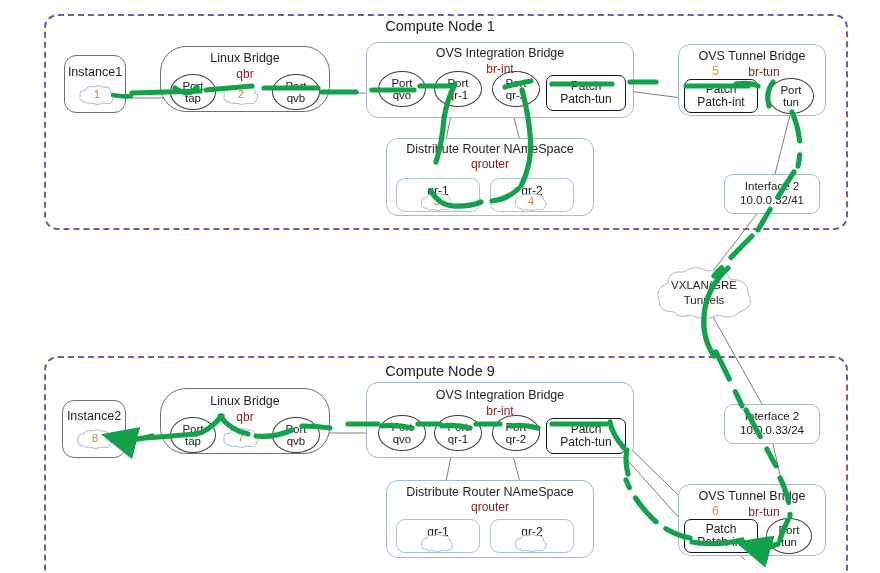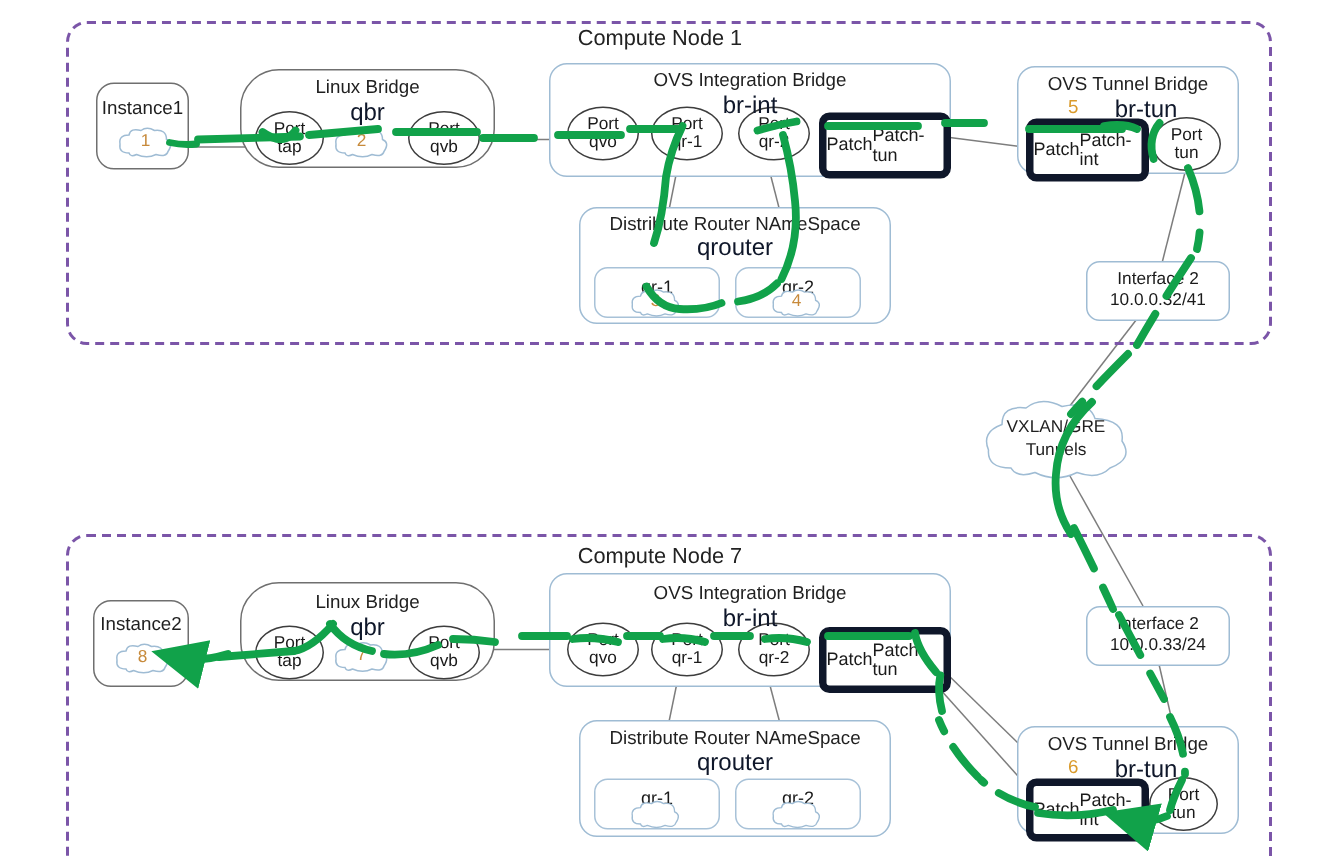--- a/index.html
+++ b/index.html
@@ -12,29 +12,29 @@
   .node{position:absolute;box-sizing:border-box;z-index:3;}
 
   .dashbox{border:2.5px dashed #7B55A8;border-radius:14px;background:transparent;}
   .nodetitle{position:absolute;z-index:4;font-size:14.5px;color:#222;white-space:nowrap;}
 
   .rbox{border:1px solid #6f6f6f;border-radius:12px;background:#fff;}
   .bbox{border:1px solid #9fbcd4;border-radius:12px;background:#fff;}
 
   .boxtitle{position:absolute;width:100%;text-align:center;font-size:12.5px;color:#1f1f1f;
             white-space:nowrap;z-index:4;}
-  .boxsub{position:absolute;width:100%;text-align:center;font-size:16px;color:#0f172a;
+  .boxsub{position:absolute;width:100%;text-align:center;font-size:12px;color:#7f1d1d;
           white-space:nowrap;z-index:4;}
 
   .port{position:absolute;border:1px solid #3d3d3d;border-radius:50%/50%;background:#fff;
         display:flex;flex-direction:column;align-items:center;justify-content:center;
         font-size:11.5px;line-height:1.05;z-index:3;}
   .port span{display:block;}
-  .patch{position:absolute;border:5px solid #0f172a;border-radius:7px;background:#fff;
-         display:flex;flex-direction:row;align-items:center;justify-content:center;
+  .patch{position:absolute;border:1px solid #0f172a;border-radius:7px;background:#fff;
+         display:flex;flex-direction:column;align-items:center;justify-content:center;
          font-size:12px;line-height:1.12;z-index:3;}
   .iface{position:absolute;border:1px solid #9fbcd4;border-radius:9px;background:#fff;
          display:flex;flex-direction:column;align-items:center;justify-content:center;
          font-size:11.5px;line-height:1.2;z-index:3;}
   .qrbox{position:absolute;border:1px solid #a8c2d8;border-radius:9px;background:#fff;z-index:3;}
   .qrlabel{position:absolute;width:100%;text-align:center;font-size:12px;top:5px;z-index:4;}
 
   .cloudwrap{position:absolute;z-index:3;}
   .cloudwrap svg{display:block;overflow:visible;}
   .cloudnum{position:absolute;width:100%;text-align:center;font-size:11.5px;color:#C78A3B;z-index:4;}
@@ -100,21 +100,21 @@
 
       <line x1="629" y1="447" x2="745" y2="560"></line>
     </g>
   </svg>
 
   <div class="node dashbox" style="left:44px;top:14px;width:804px;height:216px;"></div>
   <div class="nodetitle" style="left:0;top:18px;width:880px;text-align:center;">Compute Node 1</div>
 
   <div class="node dashbox" style="left:44px;top:356px;width:804px;height:216px;border-bottom:none;
               border-bottom-left-radius:0;border-bottom-right-radius:0;"></div>
-  <div class="nodetitle" style="left:0;top:363px;width:880px;text-align:center;">Compute Node 7</div>
+  <div class="nodetitle" style="left:0;top:363px;width:880px;text-align:center;">Compute Node 9</div>
 
   <div class="node rbox" style="left:64px;top:55px;width:62px;height:58px;"></div>
   <div class="boxtitle" style="left:64px;top:65px;width:62px;">Instance1</div>
   <div class="cloudwrap" style="left:78px;top:84px;">
     <svg width="38" height="22" viewBox="0 0 38 22">
         <path d="M8 18 Q1 18 2 12 Q1 6 8 6 Q9 1 16 3 Q20 0 25 3 Q33 2 33 9 Q38 11 34 17 Q33 21 26 19 Q20 22 13 19 Q9 21 8 18 Z" fill="#fff" stroke="#9fbcd4" stroke-width="1"></path>
       </svg>
     <div class="cloudnum" style="left:0;top:4px;width:38px;">1</div>
   </div>
 

